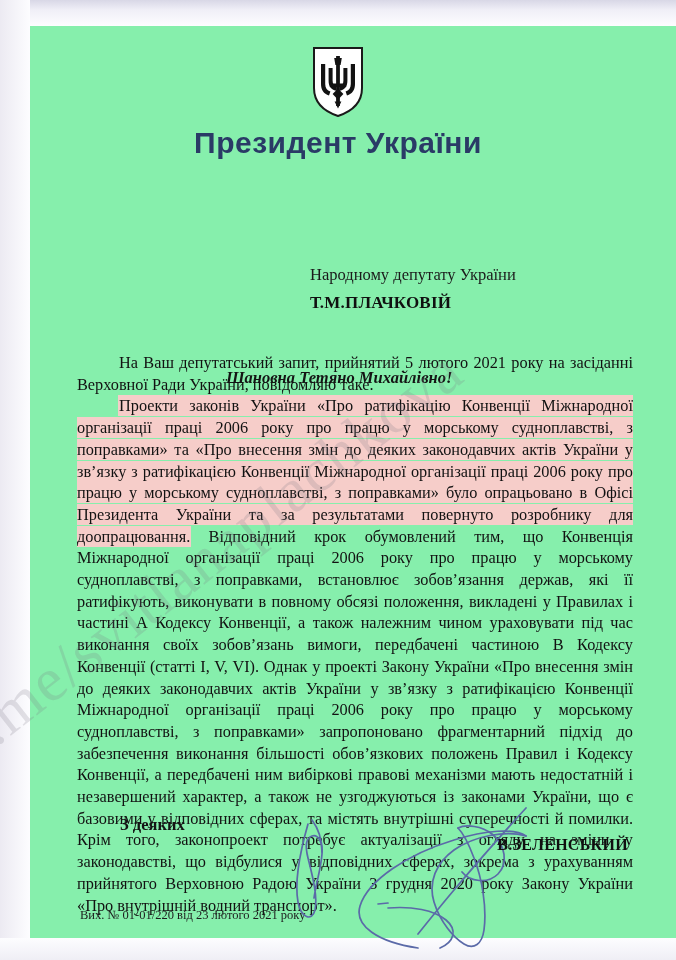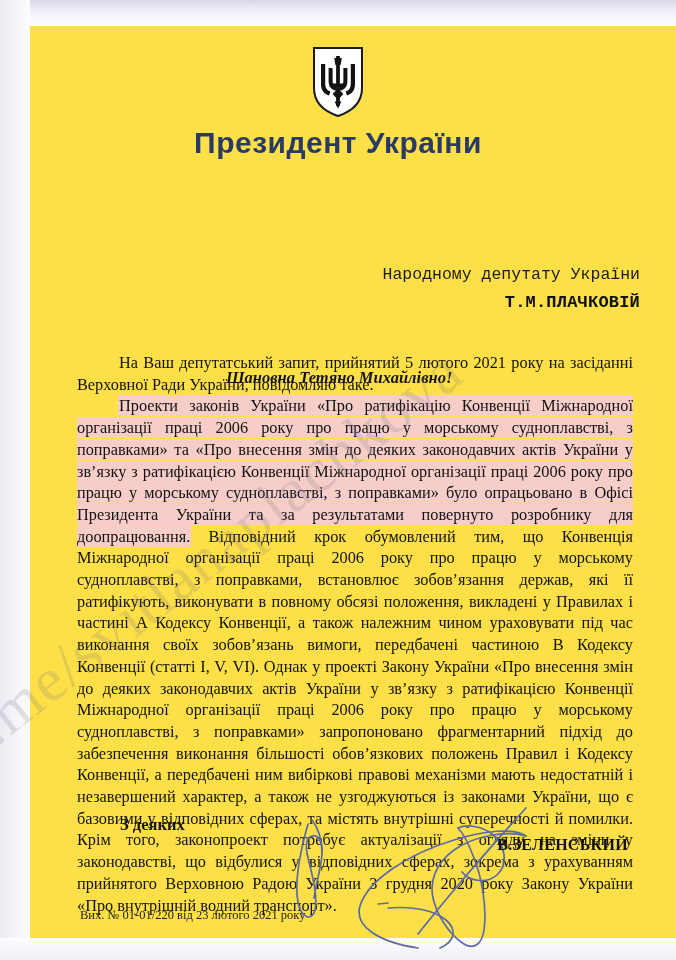--- a/index.html
+++ b/index.html
@@ -8,21 +8,21 @@
     background: #ffffff;
   }
   body {
     font-family: "Liberation Serif", "DejaVu Serif", serif;
   }
   .page {
     position: relative;
     width: 676px;
     height: 960px;
     overflow: hidden;
-    background: #fde047;
+    background: #86efac;
   }
   
   .paper-tint-top {
     position: absolute;
     top: 0; left: 0; right: 0;
     height: 26px;
     background: linear-gradient(180deg, #d8d7e6 0%, #f0eff7 38%, #fdfdff 100%);
     pointer-events: none;
   }
   .paper-tint-left {
@@ -82,23 +82,22 @@
     color: #2a3a66;
     z-index: 2;
   }
 
   
   .addressee {
     position: absolute;
     top: 265px;
     right: 36px;
     width: 330px;
-    text-align: right;
-    z-index: 2;
-    font-family: Liberation Mono, monospace;
+    text-align: left;
+    z-index: 2;
   }
   .addressee-line1 {
     font-size: 16.5px;
     color: #1b1b1b;
     line-height: 1.25;
   }
   .addressee-line2 {
     margin-top: 7px;
     font-size: 17px;
     font-weight: bold;

